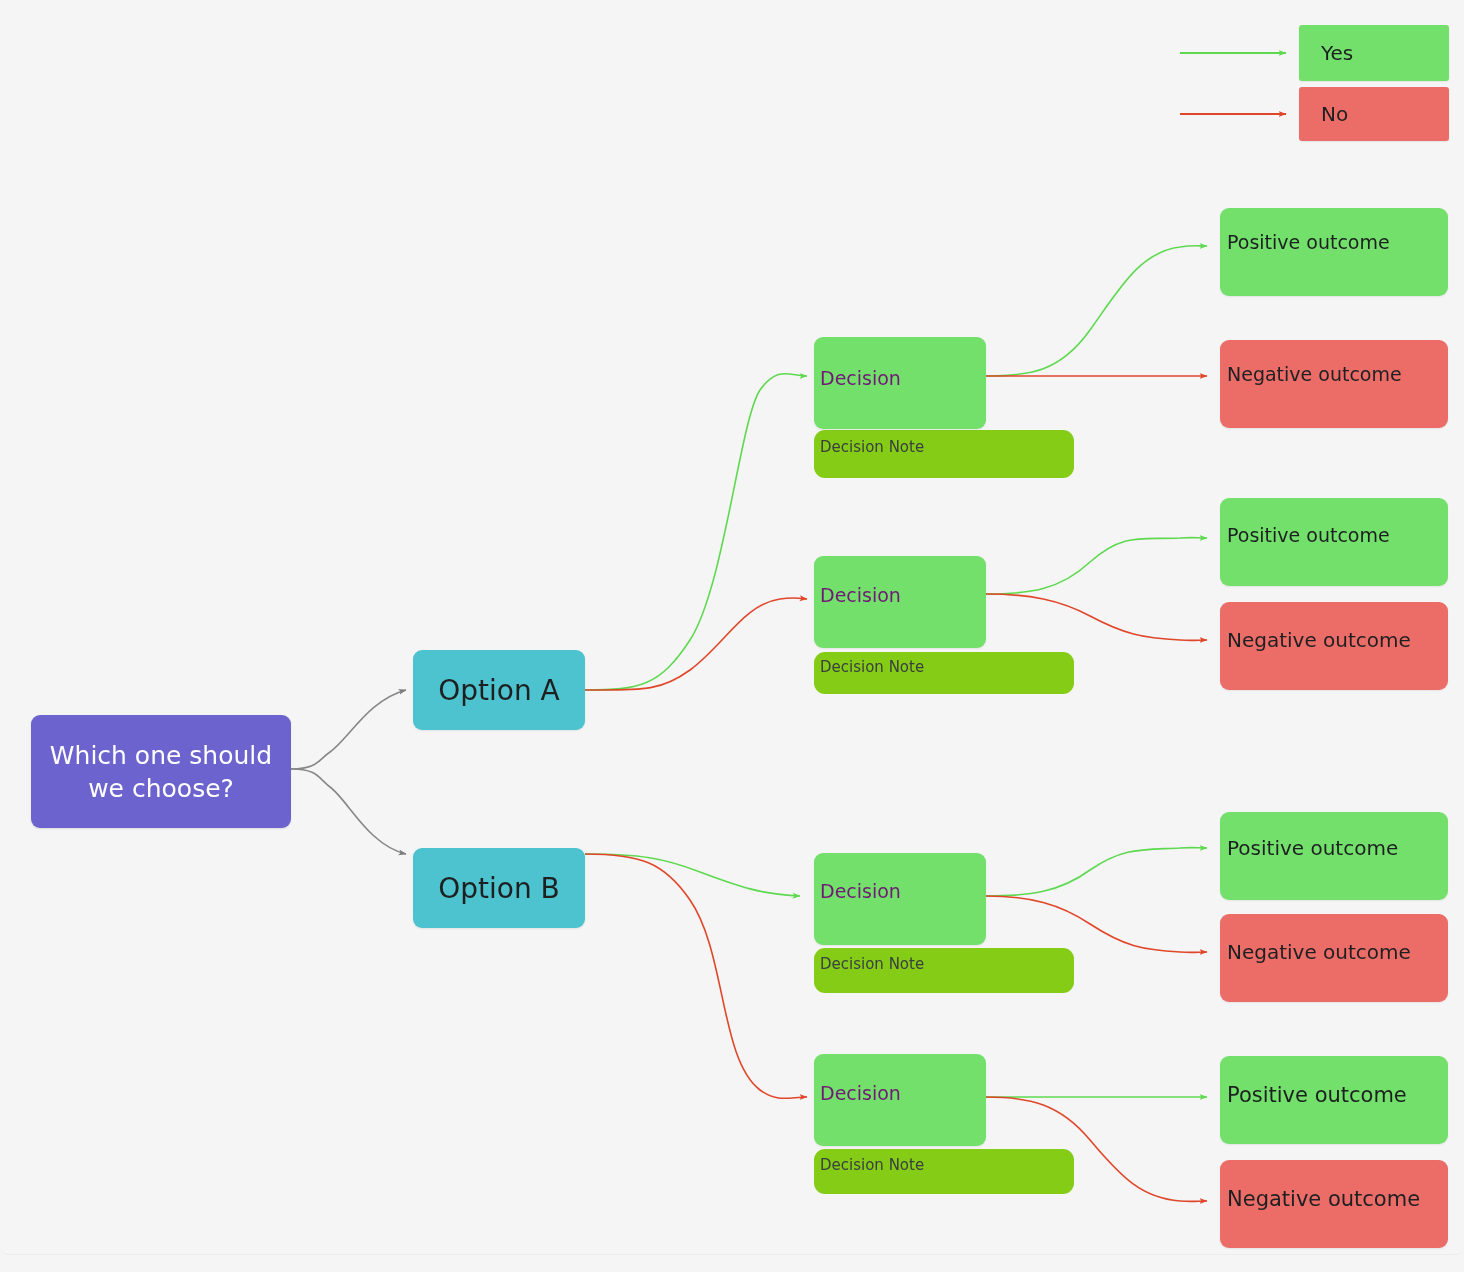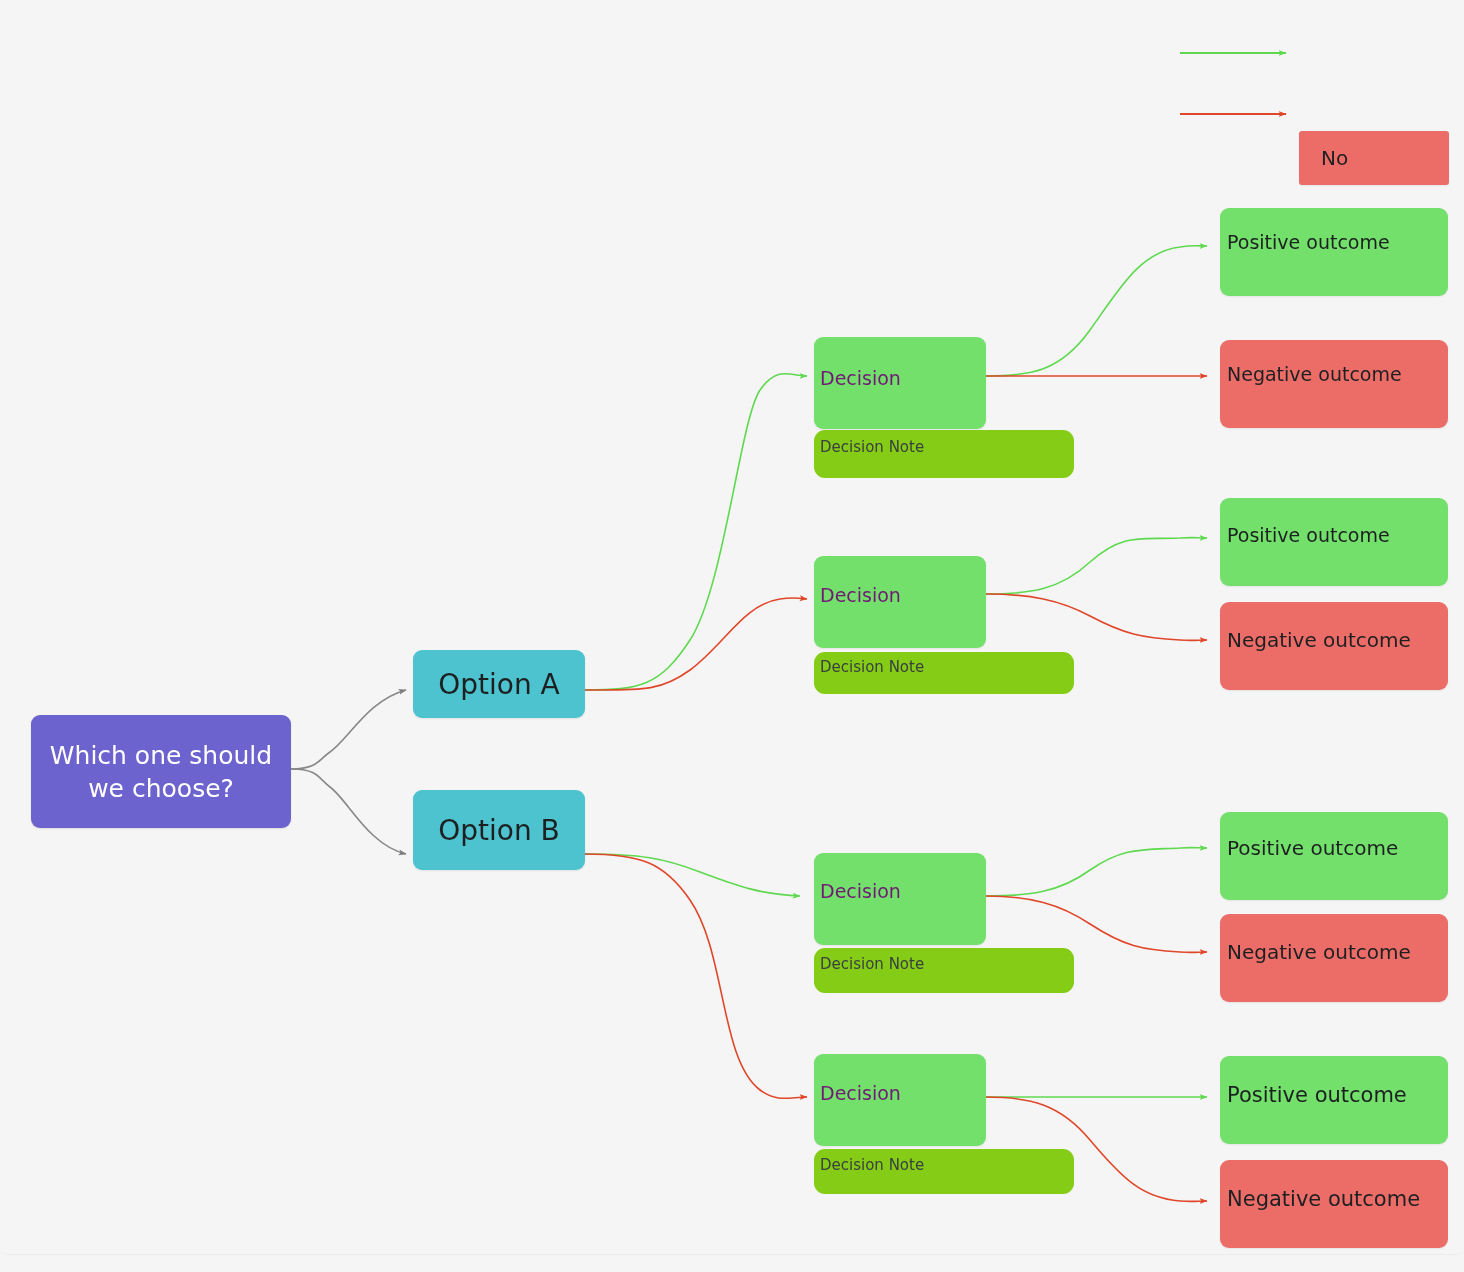--- a/index.html
+++ b/index.html
@@ -122,21 +122,21 @@
   .legend-box {
     position: absolute;
     box-sizing: border-box;
     border-radius: 3px;
     display: flex;
     align-items: center;
     justify-content: flex-start;
     box-shadow: 0 1px 2px rgba(0,0,0,0.07);
   }
   .legend-box.yes { background: #72e06a; }
-  .legend-box.no  { background: #ec6c68; margin-top: 44px; }
+  .legend-box.no  { background: #ec6c68; }
   .legend-box .label {
     color: #1d2021;
     font-size: 20px;
     padding-left: 22px;
   }
 </style>
 </head>
 <body>
 
 <div id="canvas">
@@ -179,33 +179,36 @@
     <path d="M986,594 C1030,594 1060,590 1090,562 C1124,532 1142,540 1180,538 C1193,537 1198,538 1207,538" stroke="#5ed94f" stroke-width="1.6" fill="none" marker-end="url(#ah-green)"></path>
     <path d="M986,594 C1030,594 1060,600 1090,616 C1124,634 1142,638 1180,640 C1193,641 1198,640 1207,640" stroke="#e0472a" stroke-width="1.6" fill="none" marker-end="url(#ah-red)"></path>
 
     <path d="M986,896 C1030,896 1060,892 1090,870 C1124,847 1142,850 1180,848 C1193,847 1198,848 1207,848" stroke="#5ed94f" stroke-width="1.6" fill="none" marker-end="url(#ah-green)"></path>
     <path d="M986,896 C1030,896 1060,904 1090,924 C1124,946 1142,950 1180,952 C1193,953 1198,952 1207,952" stroke="#e0472a" stroke-width="1.6" fill="none" marker-end="url(#ah-red)"></path>
 
     <path d="M986,1097 L1207,1097" stroke="#5ed94f" stroke-width="1.6" fill="none" marker-end="url(#ah-green)"></path>
     <path d="M986,1097 C1030,1097 1060,1104 1090,1140 C1122,1178 1142,1198 1180,1201 C1193,1202 1198,1201 1207,1201" stroke="#e0472a" stroke-width="1.6" fill="none" marker-end="url(#ah-red)"></path>
   </svg>
 
+  <div class="legend-box yes" style="left:1299px; top:25px; width:150px; height:56px;">
+    <span class="label">Yes</span>
+  </div>
   <div class="legend-box no" style="left:1299px; top:87px; width:150px; height:54px;">
     <span class="label">No</span>
   </div>
 
   <div class="node node-root" style="left:31px; top:715px; width:260px; height:113px;">
     <span class="label">Which one should
 we choose?</span>
   </div>
 
-  <div class="node node-option" style="left:413px; top:650px; width:172px; height:68px;">
+  <div class="node node-option" style="left:413px; top:650px; width:172px; height:80px;">
     <span class="label">Option A</span>
   </div>
-  <div class="node node-option" style="left:413px; top:790px; width:172px; height:80px;">
+  <div class="node node-option" style="left:413px; top:848px; width:172px; height:80px;">
     <span class="label">Option B</span>
   </div>
 
   <div class="node node-decision" style="left:814px; top:337px; width:172px; height:92px; padding-top:30px;">
     <span class="label">Decision</span>
   </div>
   <div class="node node-note" style="left:814px; top:430px; width:260px; height:48px; padding-top:8px;">
     <span class="label">Decision Note</span>
   </div>
 

